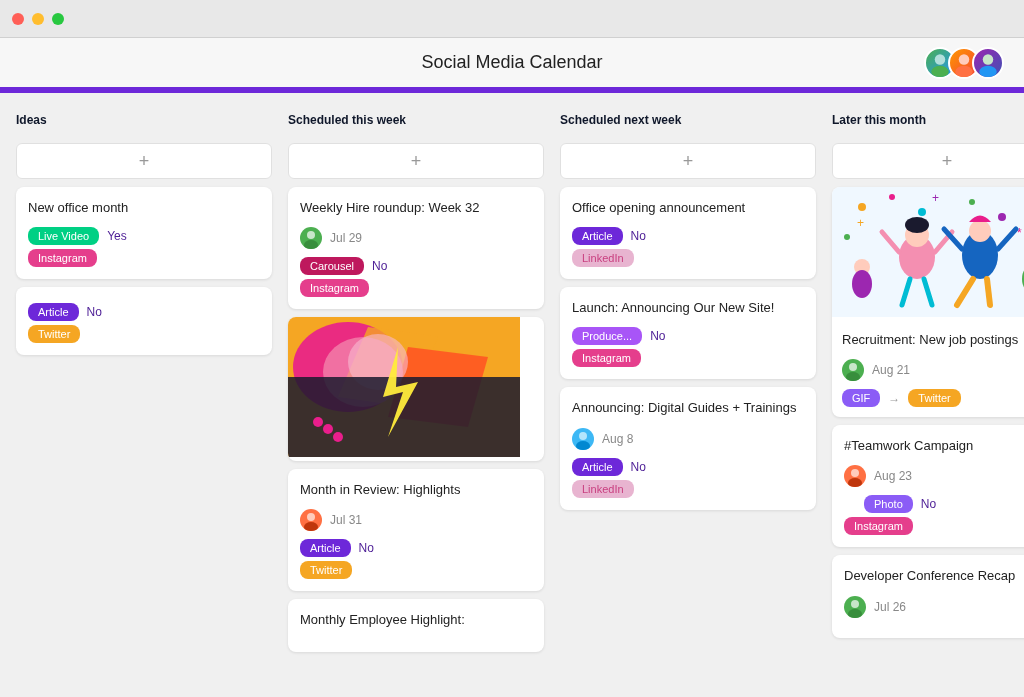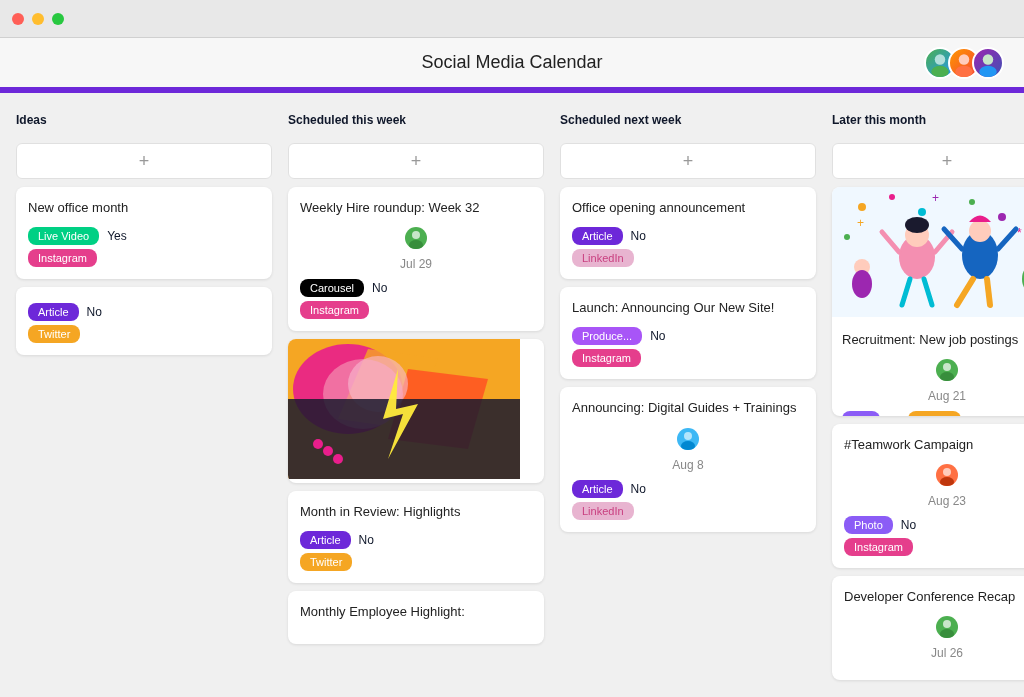--- a/index.html
+++ b/index.html
@@ -106,21 +106,20 @@
       font-weight: 500;
       color: #222;
       margin-bottom: 10px;
       line-height: 1.4;
     }
     .card-meta {
       display: flex;
       align-items: center;
       gap: 8px;
       margin-bottom: 8px;
-      flex-direction: column;
     }
     .card-avatar {
       width: 22px; height: 22px;
       border-radius: 50%;
       display: flex; align-items: center; justify-content: center;
       font-size: 10px; color: white;
       overflow: hidden;
       flex-shrink: 0;
     }
     .date-text {
@@ -139,27 +138,27 @@
       padding: 3px 10px;
       border-radius: 8px;
       font-size: 11px;
       font-weight: 500;
       color: white;
     }
     .tag-live-video { background: #00d084; }
     .tag-instagram { background: #e53e8c; }
     .tag-article { background: #6d28d9; }
     .tag-twitter { background: #f5a623; }
-    .tag-carousel { background: #000000; }
+    .tag-carousel { background: #be185d; }
     .tag-produce { background: #a855f7; }
-    .tag-photo { background: #8b5cf6; }
+    .tag-photo { background: #8b5cf6; margin-left: 20px; }
     .tag-gif { background: #8b5cf6; }
     .status-text {
       font-size: 12px;
-      color: #0f172a;
+      color: #4c1d95;
     }
     .later-column {
       min-width: 230px;
       max-width: 230px;
     }
   </style>
 </head>
 <body>
 
 <div class="titlebar">
@@ -261,20 +260,29 @@
         <polygon points="110,30 95,80 115,75 100,120 130,65 108,70" fill="#ffeb3b" opacity="0.95"></polygon>
 
         <circle cx="30" cy="105" r="5" fill="#e91e8c"></circle>
         <circle cx="50" cy="120" r="5" fill="#e91e8c"></circle>
         <circle cx="40" cy="112" r="5" fill="#e91e8c"></circle>
       </svg>
     </div>
 
     <div class="card">
       <div class="card-title">Month in Review: Highlights</div>
+      <div class="card-meta">
+        <div class="card-avatar" style="background: #FF7043;">
+          <svg width="22" height="22" viewBox="0 0 22 22">
+              <circle cx="11" cy="8" r="4" fill="#ffccbc"></circle>
+              <ellipse cx="11" cy="18" rx="7" ry="5" fill="#BF360C"></ellipse>
+            </svg>
+        </div>
+        <span class="date-text">Jul 31</span>
+      </div>
       <div class="tags-row">
         <span class="tag tag-article">Article</span>
         <span class="status-text">No</span>
       </div>
       <div class="tags-row">
         <span class="tag tag-twitter">Twitter</span>
       </div>
     </div>
 
     <div class="card">

